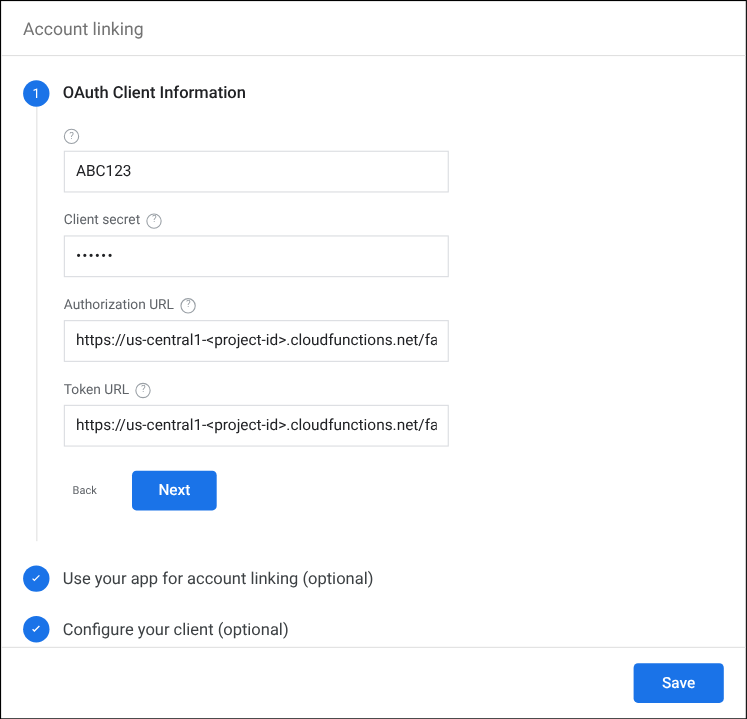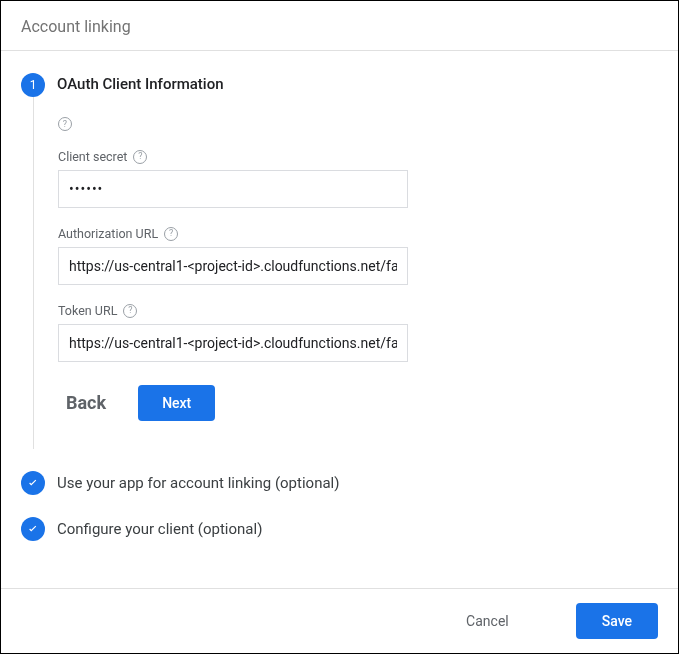--- a/index.html
+++ b/index.html
@@ -91,25 +91,24 @@
   .button-row {
     display: flex;
     align-items: center;
     gap: 24px;
     margin-top: 22px;
   }
   .btn-text {
     background: none;
     border: none;
     color: #5f6368;
-    font-size: 18px;
+    font-size: 10px;
     font-family: inherit;
     padding: 8px 8px;
     cursor: pointer;
-    font-weight: bold;
   }
   .btn-filled {
     background: #1a73e8;
     color: #fff;
     border: none;
     border-radius: 4px;
     font-size: 14px;
     font-family: inherit;
     font-weight: 500;
     padding: 0 24px;
@@ -173,20 +172,21 @@
     </div>
     <div class="step-title">OAuth Client Information</div>
   </div>
 
   <div class="step-body">
 
     <div class="field-group">
       <div class="field-label">
         <span class="help-icon">?</span>
       </div>
+      <input class="text-input" type="text" value="ABC123" style="">
     </div>
 
     <div class="field-group">
       <div class="field-label">
         <span>Client secret</span>
         <span class="help-icon">?</span>
       </div>
       <input class="text-input mono" type="text" value="••••••" style="">
     </div>
 
@@ -227,15 +227,14 @@
       <svg viewBox="0 0 24 24">
           <path d="M9 16.2l-3.5-3.5 1.4-1.4L9 13.4l7.1-7.1 1.4 1.4z"></path>
         </svg>
     </div>
     <div class="step-title">Configure your client (optional)</div>
   </div>
 
 </div>
 
 <div class="footer">
-  <button class="btn-cancel">Cancel</button>
   <button class="btn-save">Save</button>
 </div>
 
 </body></html>

